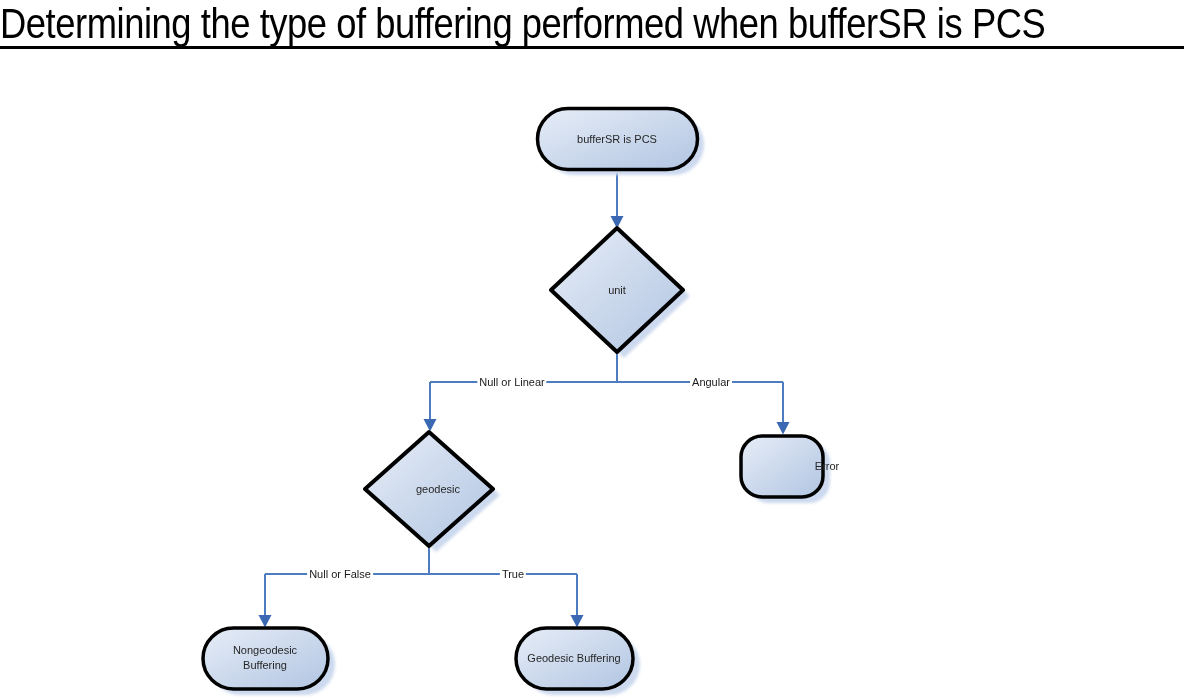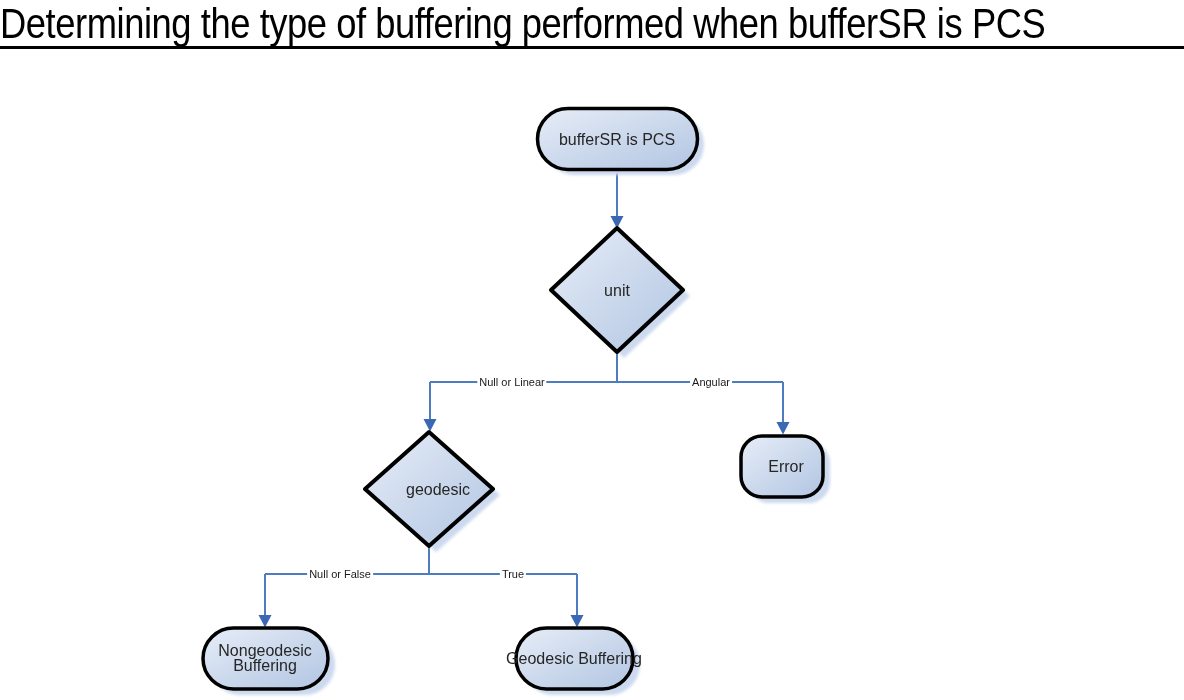--- a/index.html
+++ b/index.html
@@ -60,21 +60,21 @@
   .stadium { stroke-width: 3.5; }
   .decision { stroke-width: 4; stroke-linejoin: round; }
   .shadow-shape {
     fill: #ccd9ee;
     stroke: none;
   }
   
   .node-label {
     position: absolute;
     transform: translate(-50%, -50%);
-    font-size: 16px;
+    font-size: 11px;
     color: #262626;
     text-align: center;
     white-space: nowrap;
     line-height: 15px;
   }
   .edge-label {
     position: absolute;
     transform: translate(-50%, -50%);
     font-size: 11px;
     color: #1a1a1a;
@@ -155,21 +155,21 @@
       <rect class="node-shape stadium" x="516" y="628" width="117" height="61" rx="30.5"></rect>
     </g>
   </svg>
 
   <div class="node-label" style="left:617px; top:139px;">bufferSR is PCS</div>
 
   <div class="node-label" style="left:617px; top:290px;">unit</div>
 
   <div class="node-label" style="left:429px; top:489px;margin-left:9px;">geodesic</div>
 
-  <div class="node-label" style="left:786px; top:466px;">Error</div>
+  <div class="node-label" style="left:827px; top:466px;">Error</div>
 
   <div class="node-label" style="left:265px; top:658px;">
       <span style="display:block">Nongeodesic</span>
       <span style="display:block">Buffering</span>
     </div>
 
   <div class="node-label" style="left:574px; top:658px;">Geodesic Buffering</div>
 
   <div class="edge-label" style="left:512px; top:382px;">Null or Linear</div>
 

